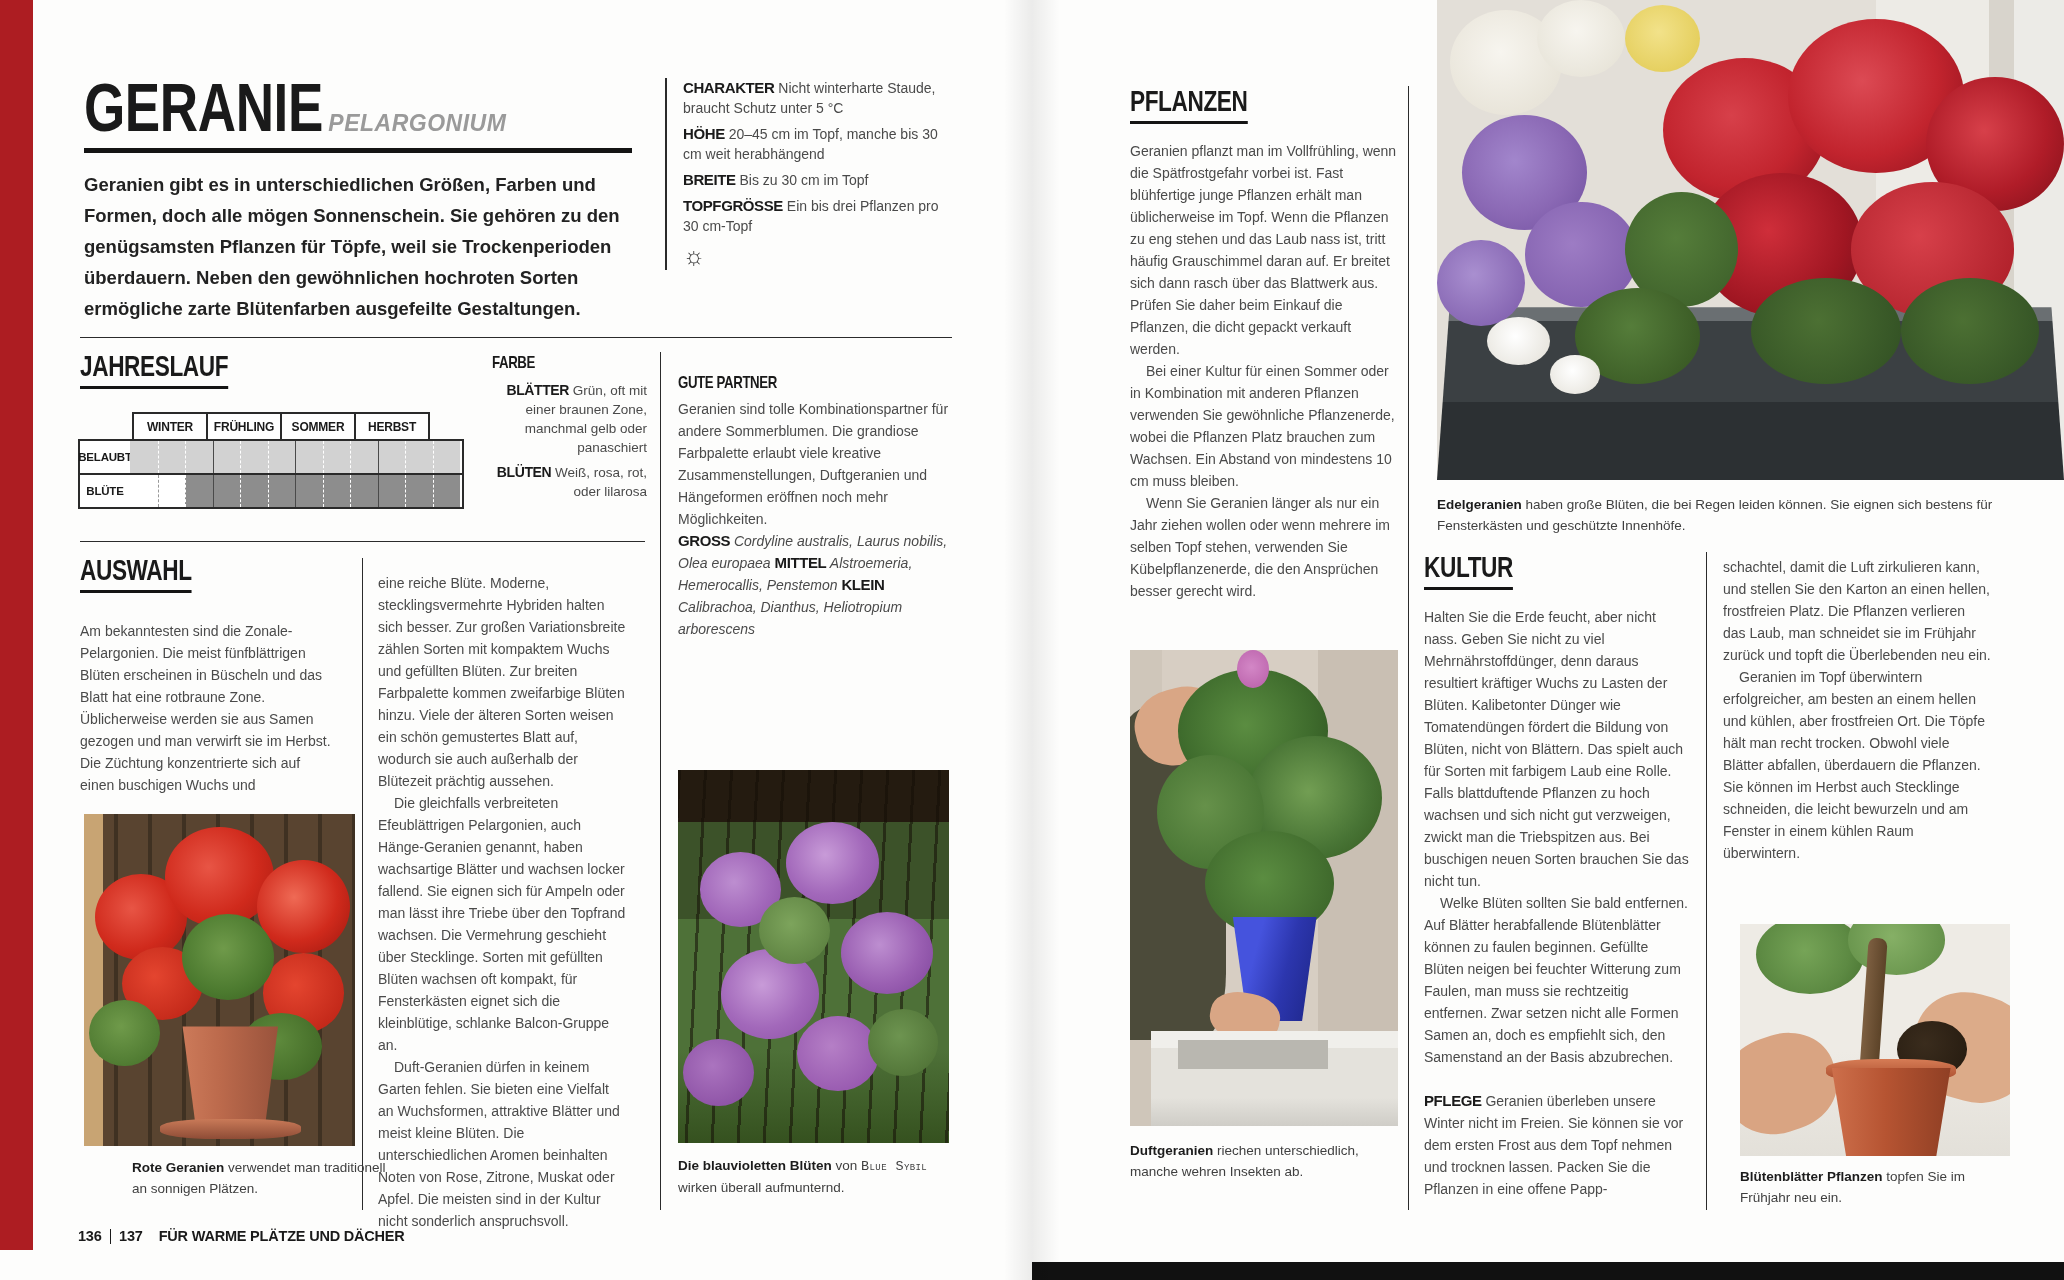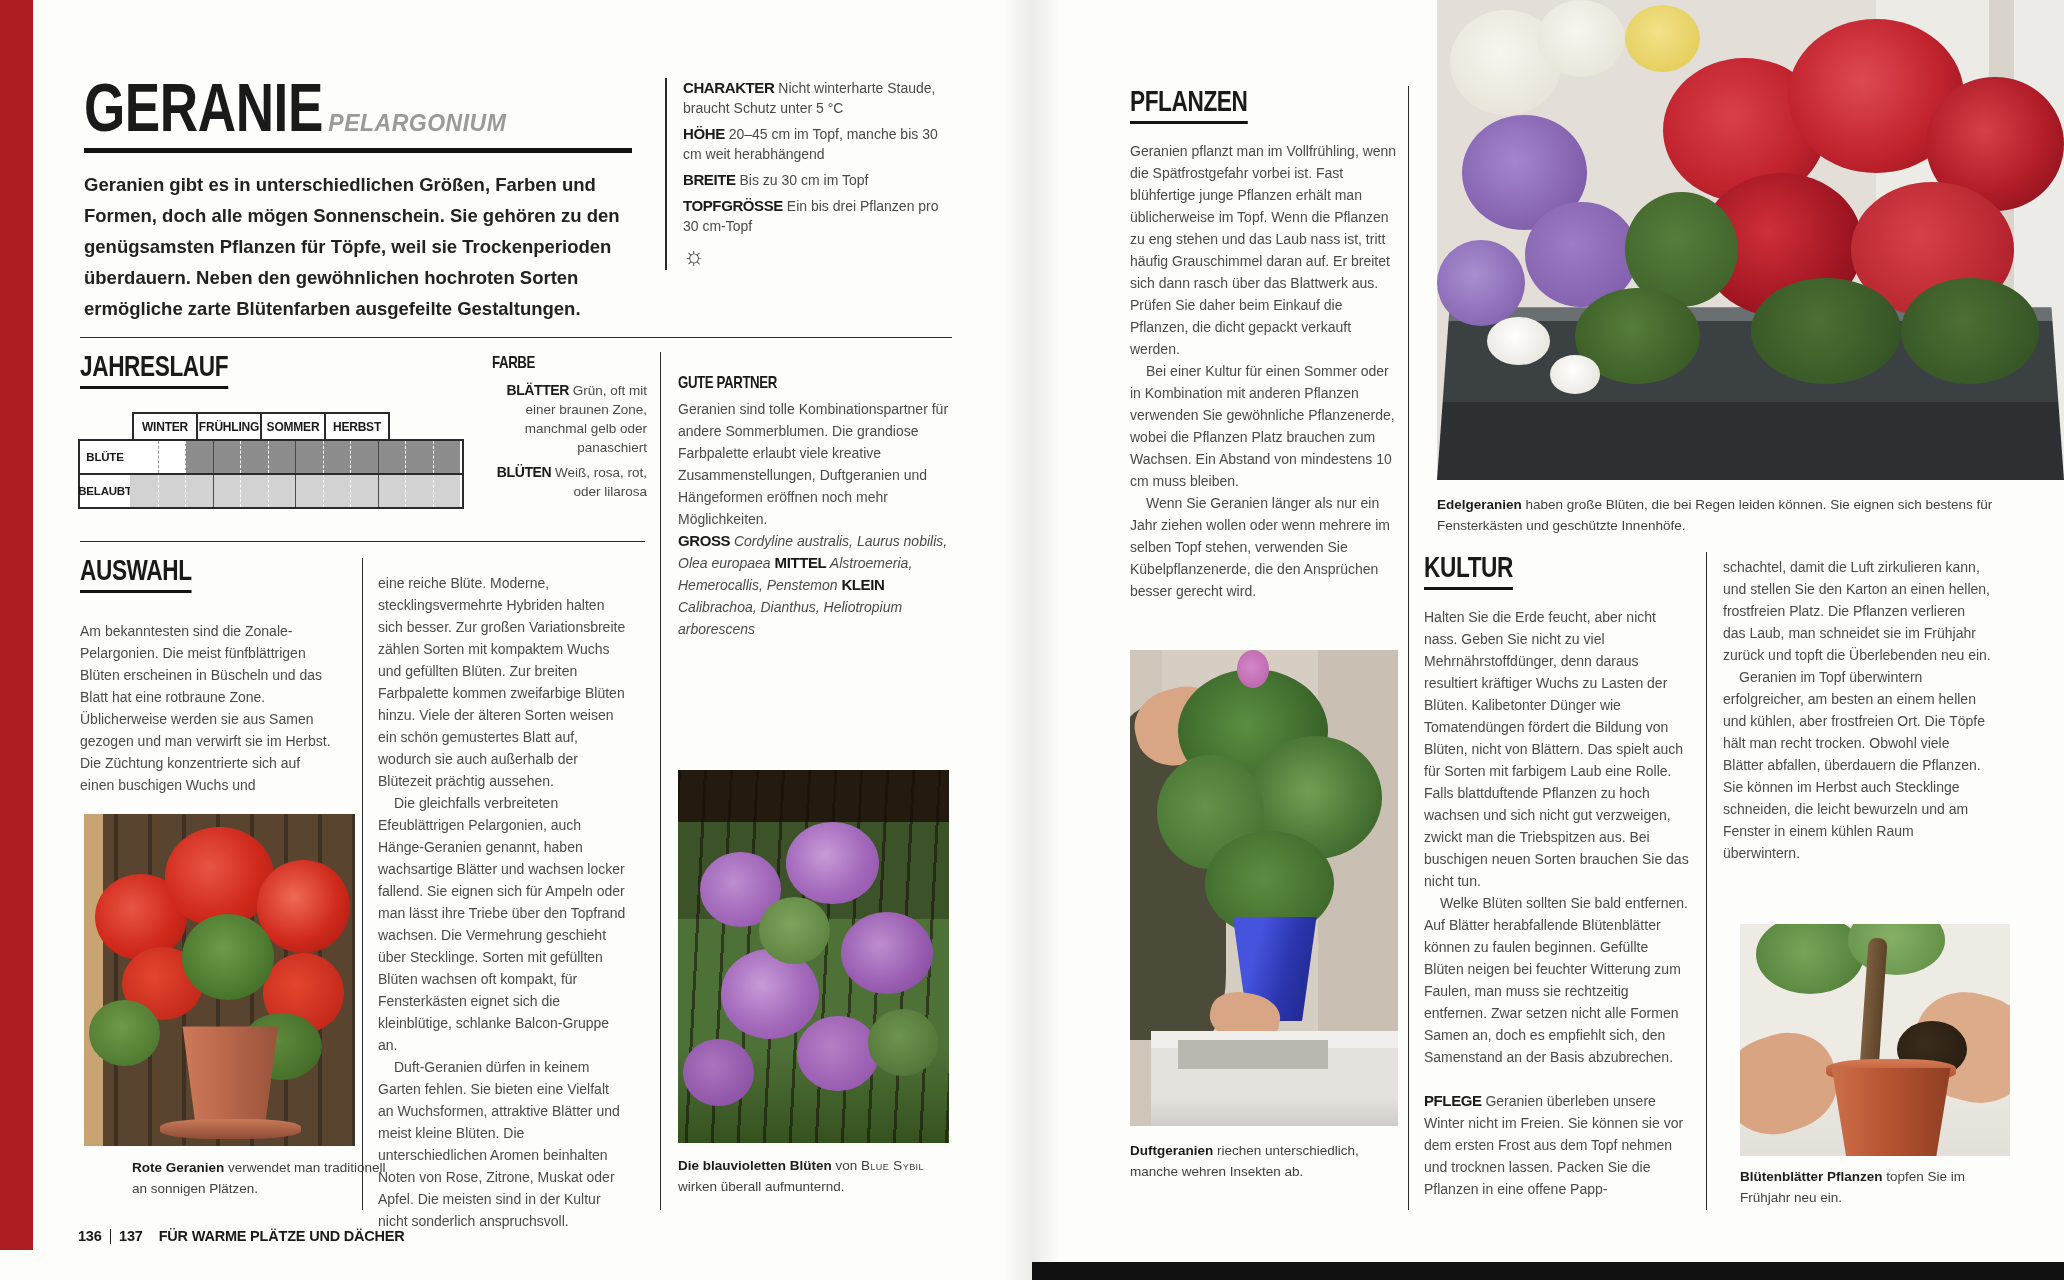--- a/index.html
+++ b/index.html
@@ -25,28 +25,28 @@
   .intro{font-size:18.5px;line-height:31px;font-weight:700;color:#222;}
   .sec-head{font-size:29px;line-height:30px;border-bottom:3px solid #141414;padding-bottom:5px;}
   .sub-head{font-size:17px;line-height:20px;}
   .body-txt{font-size:14px;line-height:22px;}
   .small-txt{font-size:13.5px;line-height:19px;text-align:right;}
   .caption{font-size:13.5px;line-height:21px;color:#3f3f3f;}
   .seg-bold{font-weight:700;color:#1c1c1c;}
   .seg-label{font-weight:700;color:#1a1a1a;letter-spacing:-.4px;font-size:15px;}
   .seg-italic{font-style:italic;}
   .seg-plain{}
-  .seg-smallcaps{font-variant:small-caps;letter-spacing:.4px;}
+  .seg-smallcaps{font-variant:small-caps;letter-spacing:.4px;font-family:Liberation Mono, monospace;}
   .paras p + p{text-indent:16px;}
   .first-indent{text-indent:16px;}
   .facts-item{margin-bottom:6px;font-size:14px;line-height:20px;}
   .sun{font-size:24px;color:#2a2a2a;margin-top:4px;}
   
   .jl-header{display:flex;margin-left:54px;}
-  .jl-season{width:66px;height:29px;margin-left:-2px;border:2px solid #2a2a2a;box-sizing:border-box;
+  .jl-season{width:76px;height:29px;margin-left:-2px;border:2px solid #2a2a2a;box-sizing:border-box;
              display:flex;align-items:center;justify-content:center;background:#fff;
              font-size:12px;font-weight:700;color:#1a1a1a;letter-spacing:-.2px;}
   .jl-season:first-child{margin-left:0;}
   .jl-row{display:flex;margin-top:-2px;}
   .jl-label{width:54px;height:36px;border:2px solid #2a2a2a;box-sizing:border-box;background:#fff;
             display:flex;align-items:center;justify-content:center;
             font-size:11.5px;font-weight:700;color:#1a1a1a;letter-spacing:-.2px;}
   .jl-cells{display:flex;width:334px;border:2px solid #2a2a2a;border-left:none;box-sizing:border-box;
             margin-left:-2px;height:36px;}
   .jl-cell{width:27.5px;height:100%;box-sizing:border-box;border-left:1px dashed #fff;}
@@ -156,51 +156,51 @@
   </div>
   <div class="abs" style="left:78px;top:412px;">
     <div class="jl-header" id="jl-seasons">
         <div class="jl-season">WINTER</div>
         <div class="jl-season">FRÜHLING</div>
         <div class="jl-season">SOMMER</div>
         <div class="jl-season">HERBST</div>
       </div>
     <div id="jl-rows">
         <div class="jl-row">
+          <div class="jl-label">BELAUBT</div>
+          <div class="jl-cells">
+            <div class="jl-cell fill-light"></div>
+            <div class="jl-cell fill-light"></div>
+            <div class="jl-cell fill-light"></div>
+            <div class="jl-cell fill-light season-start"></div>
+            <div class="jl-cell fill-light"></div>
+            <div class="jl-cell fill-light"></div>
+            <div class="jl-cell fill-light season-start"></div>
+            <div class="jl-cell fill-light"></div>
+            <div class="jl-cell fill-light"></div>
+            <div class="jl-cell fill-light season-start"></div>
+            <div class="jl-cell fill-light"></div>
+            <div class="jl-cell fill-light"></div>
+          </div>
+        </div>
+        <div class="jl-row">
           <div class="jl-label">BLÜTE</div>
           <div class="jl-cells">
             <div class="jl-cell fill-none"></div>
             <div class="jl-cell fill-none"></div>
             <div class="jl-cell fill-dark"></div>
             <div class="jl-cell fill-dark season-start"></div>
             <div class="jl-cell fill-dark"></div>
             <div class="jl-cell fill-dark"></div>
             <div class="jl-cell fill-dark season-start"></div>
             <div class="jl-cell fill-dark"></div>
             <div class="jl-cell fill-dark"></div>
             <div class="jl-cell fill-dark season-start"></div>
             <div class="jl-cell fill-dark"></div>
             <div class="jl-cell fill-dark"></div>
-          </div>
-        </div>
-        <div class="jl-row">
-          <div class="jl-label">BELAUBT</div>
-          <div class="jl-cells">
-            <div class="jl-cell fill-light"></div>
-            <div class="jl-cell fill-light"></div>
-            <div class="jl-cell fill-light"></div>
-            <div class="jl-cell fill-light season-start"></div>
-            <div class="jl-cell fill-light"></div>
-            <div class="jl-cell fill-light"></div>
-            <div class="jl-cell fill-light season-start"></div>
-            <div class="jl-cell fill-light"></div>
-            <div class="jl-cell fill-light"></div>
-            <div class="jl-cell fill-light season-start"></div>
-            <div class="jl-cell fill-light"></div>
-            <div class="jl-cell fill-light"></div>
           </div>
         </div>
       </div>
   </div>
 
   <div class="abs" style="left:492px;top:353px;width:155px;">
     <div><span class="cond sub-head">FARBE</span></div>
     <div class="small-txt" style="margin-top:8px;">
       <span class="seg-label" style="font-size:14px;">BLÄTTER</span><span> Grün, oft mit einer braunen Zone, manchmal gelb oder panaschiert</span>
     </div>

